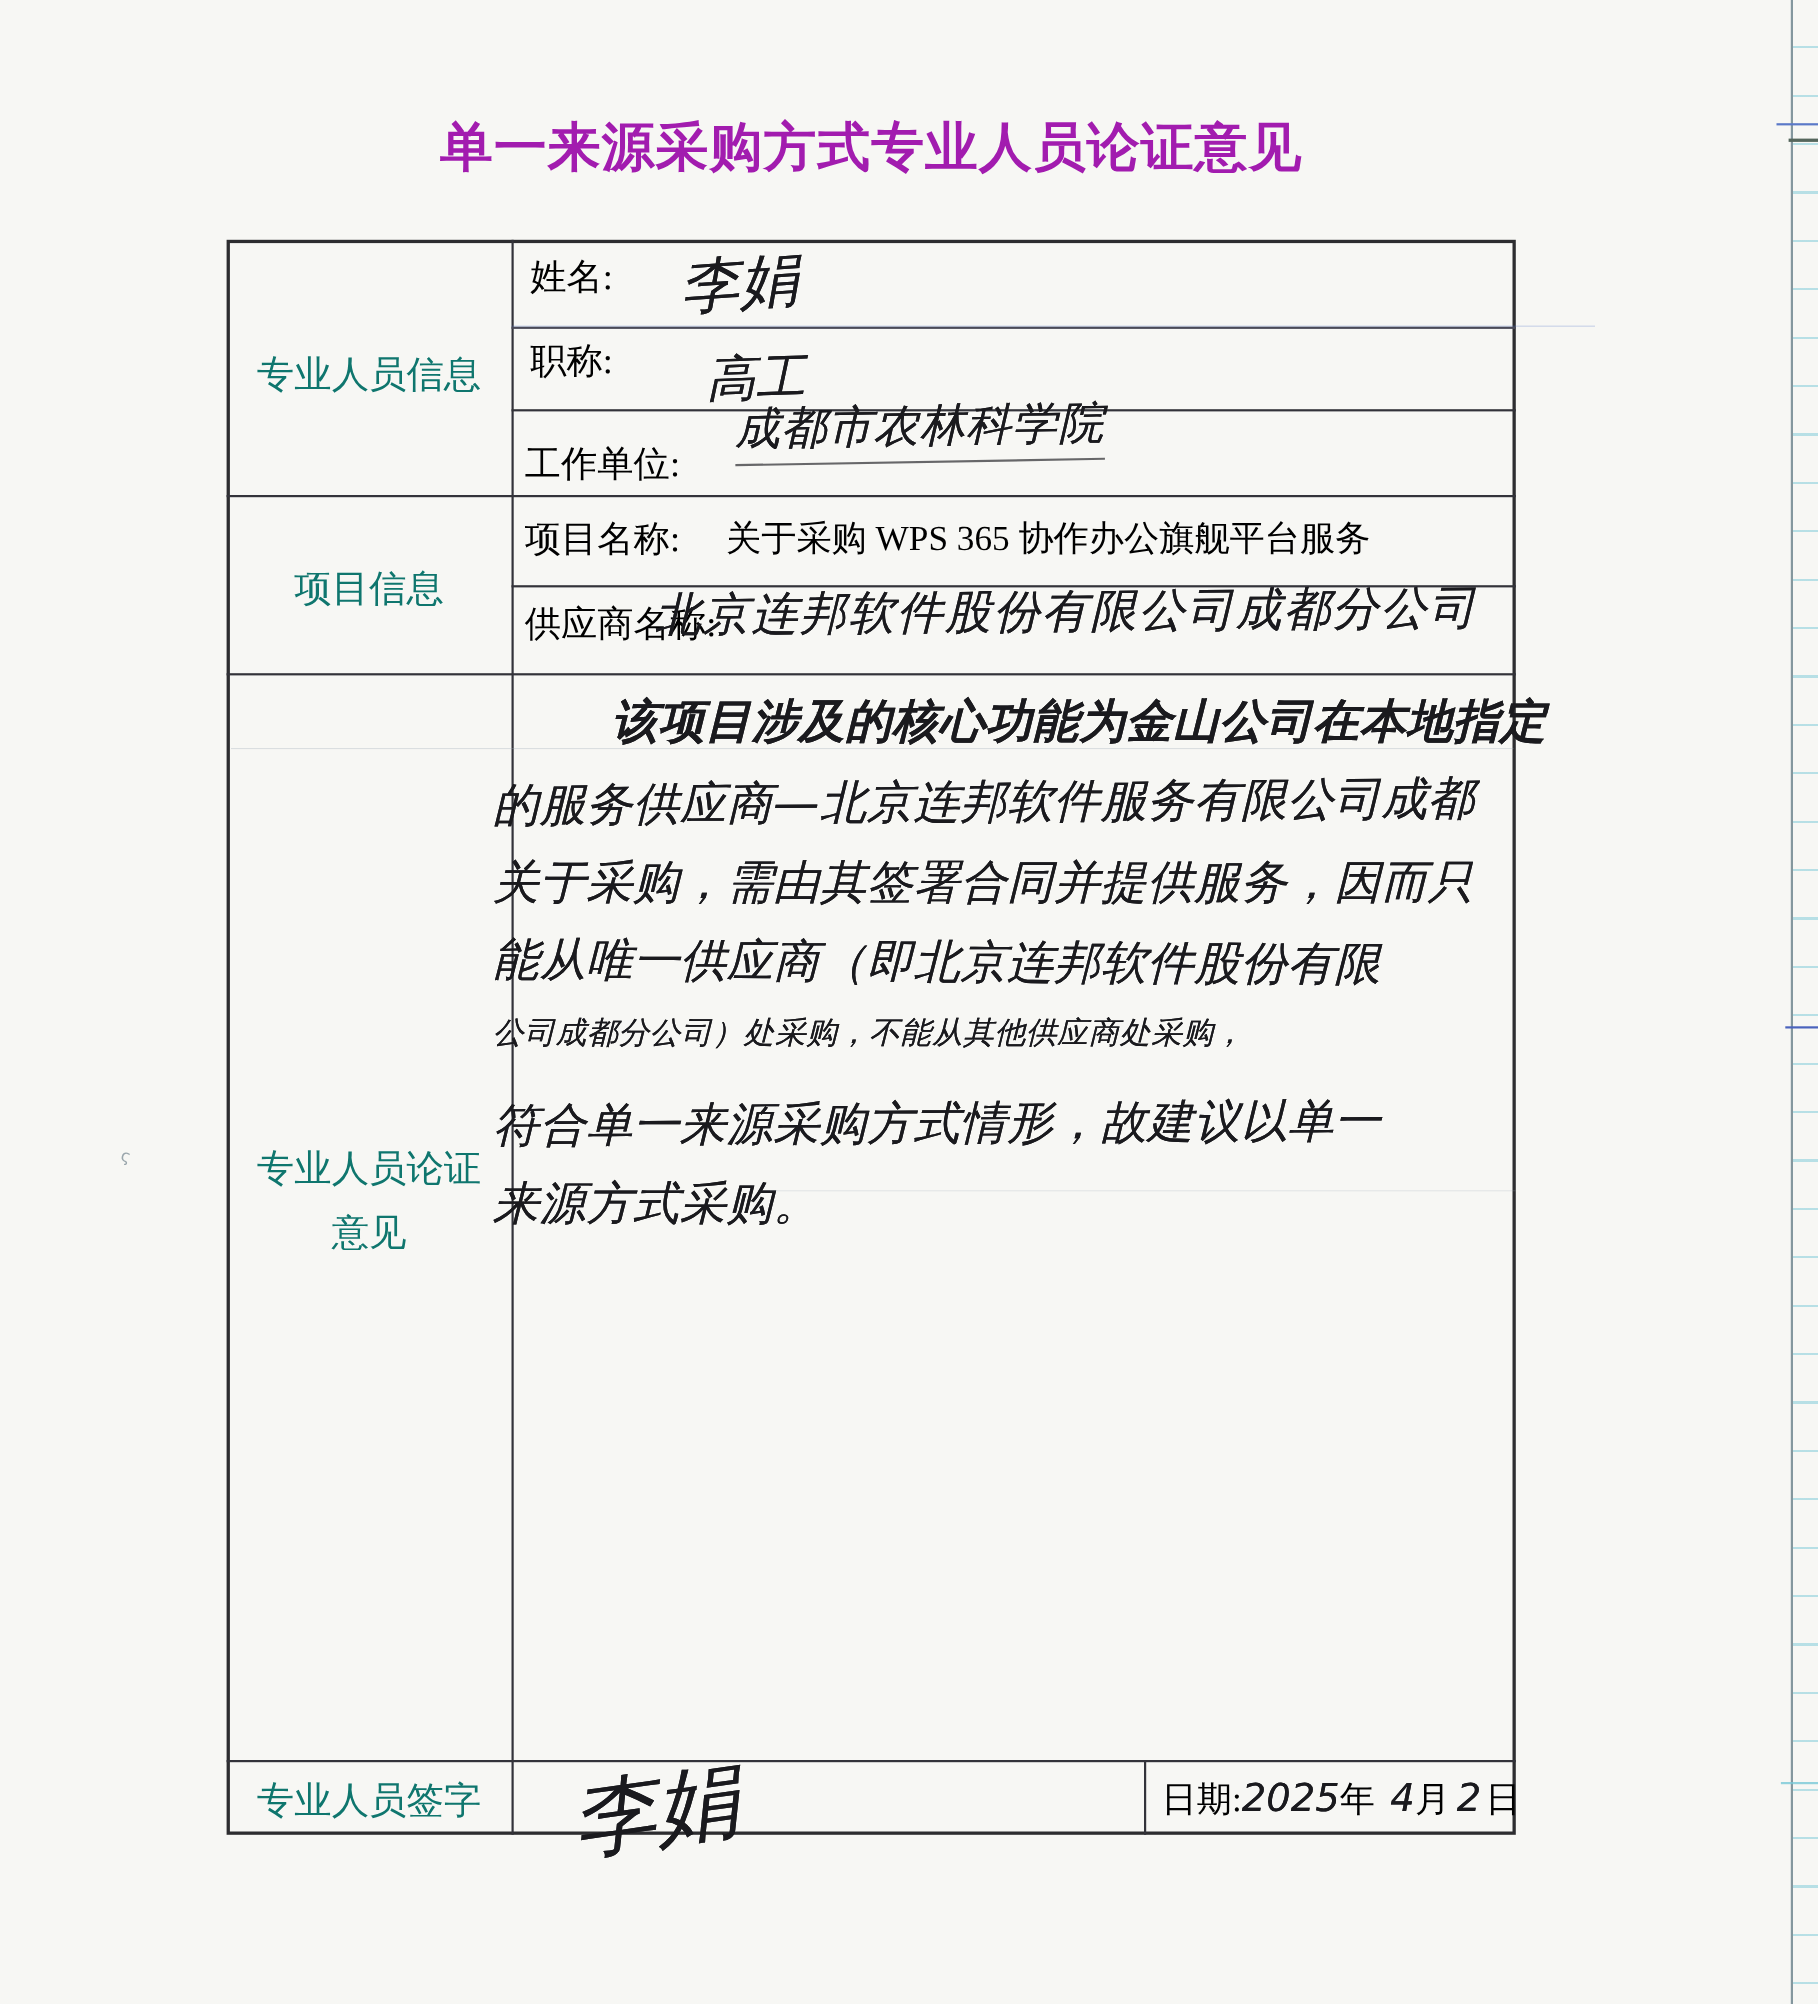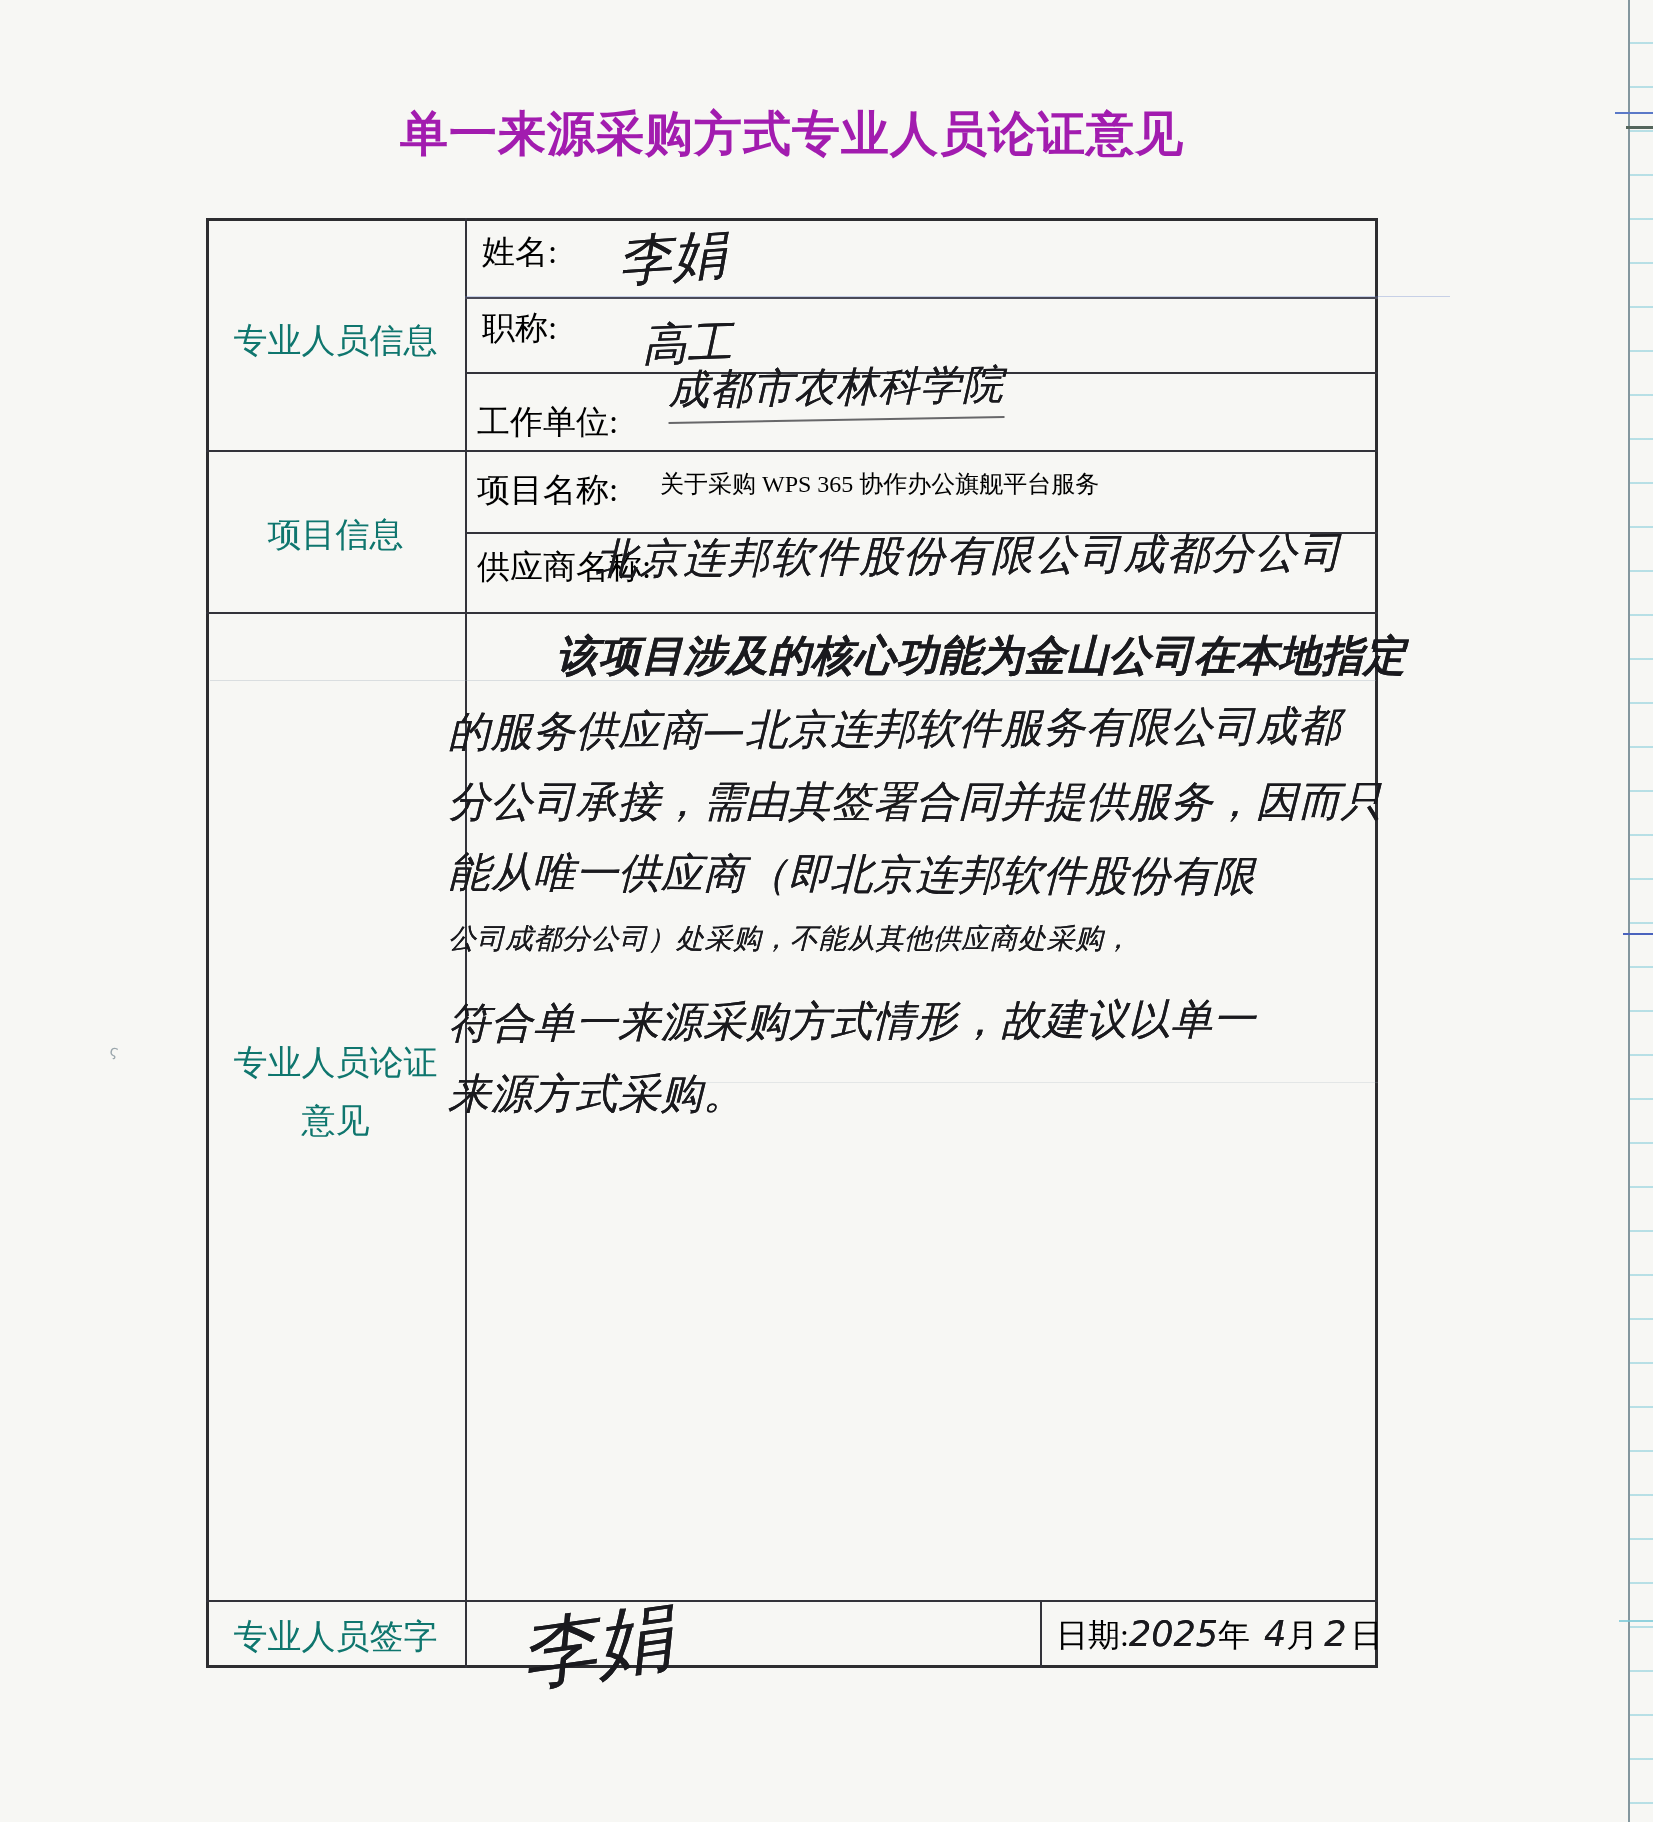--- a/index.html
+++ b/index.html
@@ -73,28 +73,28 @@
 
   <div class="plabel" style="left:482px;top:230px;">姓名:</div>
   <div class="plabel" style="left:482px;top:306px;">职称:</div>
   <div class="plabel" style="left:477px;top:400px;">工作单位:</div>
 
   <div class="hw" style="left:618px;top:222px;font-size:54px;transform:rotate(-4deg);">李娟</div>
   <div class="hw" style="left:642px;top:314px;font-size:45px;transform:rotate(-2deg);">高工</div>
   <div class="hw" style="left:668px;top:360px;font-size:41px;transform:rotate(-1deg);letter-spacing:1px;border-bottom:2px solid rgba(26,26,30,.65);padding-bottom:4px;">成都市农林科学院</div>
 
   <div class="plabel" style="left:477px;top:468px;">项目名称:</div>
-  <div class="plabel" style="left:660px;top:468px;font-size:24px;">关于采购 WPS 365 协作办公旗舰平台服务</div>
+  <div class="plabel" style="left:660px;top:468px;font-size:32px;">关于采购 WPS 365 协作办公旗舰平台服务</div>
   <div class="plabel" style="left:477px;top:545px;">供应商名称:</div>
   <div class="hw" style="left:595px;top:528px;font-size:42px;letter-spacing:2px;transform:rotate(-.5deg);">北京连邦软件股份有限公司成都分公司</div>
 
   <div style="position:absolute;left:448px;top:628px;width:935px;">
     <div class="hw op-line" style="position:relative;">该项目涉及的核心功能为金山公司在本地指定</div>
     <div class="hw op-line" style="position:relative;transform:rotate(-.4deg);">的服务供应商—北京连邦软件服务有限公司成都</div>
-    <div class="hw op-line" style="position:relative;">分公司承接，需由其签署合同并提供服务，因而只</div>
+    <div class="hw op-line" style="position:relative;">关于采购，需由其签署合同并提供服务，因而只</div>
     <div class="hw op-line" style="position:relative;transform:rotate(.3deg);">能从唯一供应商（即北京连邦软件股份有限</div>
     <div class="hw op-line" style="position:relative;font-size:28px;">公司成都分公司）处采购，不能从其他供应商处采购，</div>
     <div class="hw op-line" style="position:relative;transform:rotate(-.3deg);">符合单一来源采购方式情形，故建议以单一</div>
     <div class="hw op-line" style="position:relative;">来源方式采购。</div>
   </div>
 
   <div class="hw" style="left:520px;top:1596px;font-size:76px;transform:rotate(-8deg);z-index:3;">李娟</div>
 
   <div style="position:absolute;left:1056px;top:1614px;white-space:nowrap;">
     <span class="plabel" style="position:static;font-size:32px;">日期:</span><span class="hw" style="position:static;font-size:35px;">2025</span><span class="plabel" style="position:static;font-size:32px;">年</span><span class="hw" style="position:static;font-size:35px;padding-left:14px;">4</span><span class="plabel" style="position:static;font-size:32px;">月</span><span class="hw" style="position:static;font-size:35px;padding-left:6px;">2</span><span class="plabel" style="position:static;font-size:32px;padding-left:4px;">日</span>

